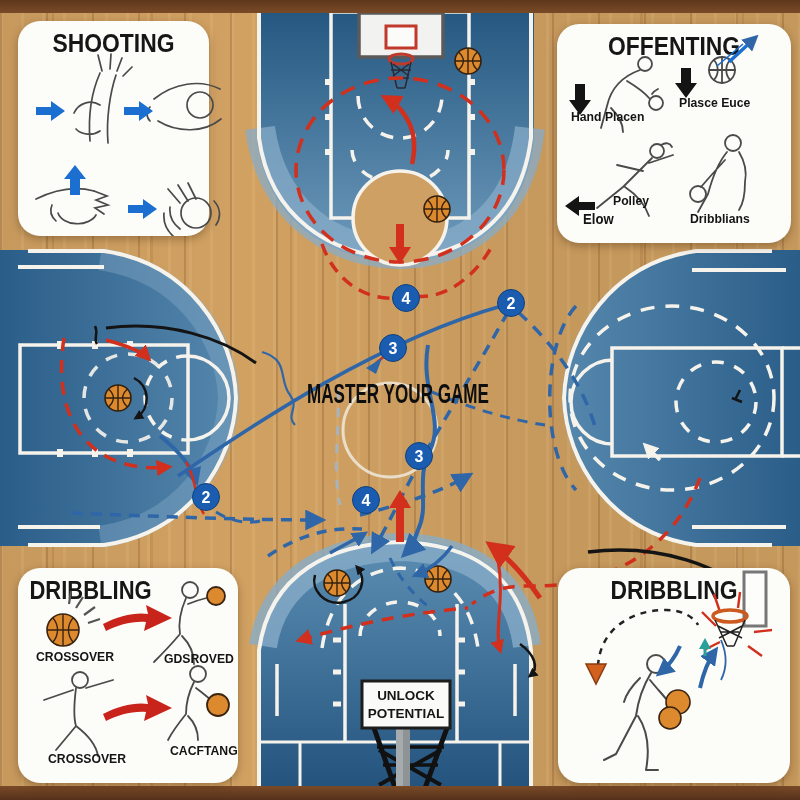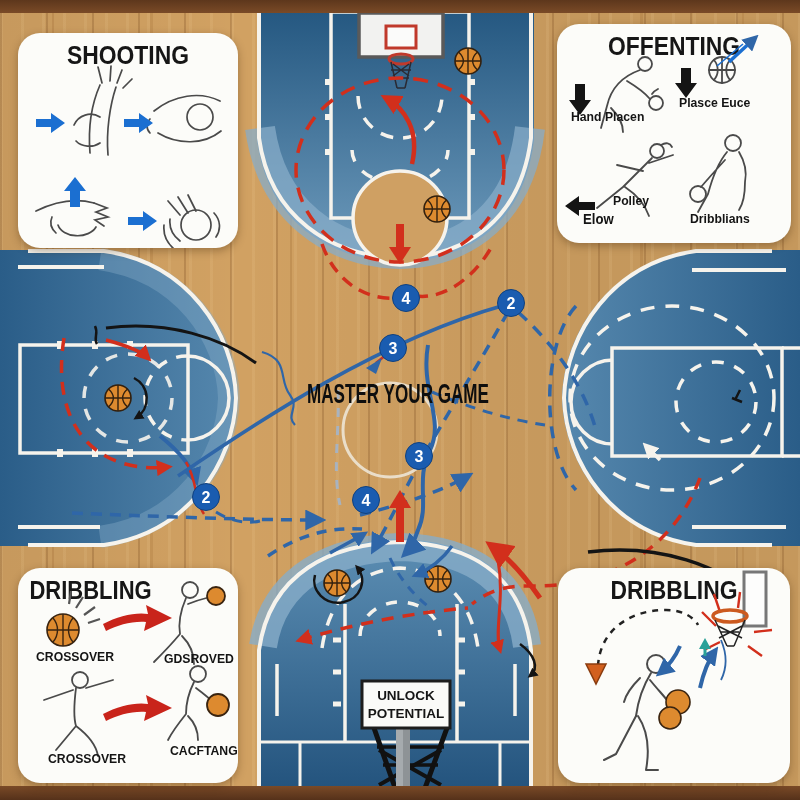--- a/index.html
+++ b/index.html
@@ -10,21 +10,21 @@
       repeating-linear-gradient(90deg, rgba(130,84,40,.30) 0 2px, rgba(0,0,0,0) 2px 46px),
       repeating-linear-gradient(90deg, rgba(255,228,178,.10) 0 3px, rgba(0,0,0,0) 3px 21px),
       linear-gradient(90deg, rgba(0,0,0,.05), rgba(0,0,0,0) 30%, rgba(0,0,0,.06) 72%);}
   .wood-strip{position:absolute;left:0;width:800px;background:linear-gradient(#5d371c,#7a4a27);}
   #strip-top{top:0;height:13px;}
   #strip-bottom{top:786px;height:14px;background:linear-gradient(#7a4a27,#55311a);}
   svg{display:block;}
   #scene{position:absolute;left:0;top:0;}
   .panel{position:absolute;background:#fcfcf9;border-radius:22px;
     box-shadow:0 3px 9px rgba(60,35,10,.35);}
-  #p-shooting{left:18px;top:21px;width:220px;height:215px;margin-top:12px;}
+  #p-shooting{left:18px;top:21px;width:191px;height:215px;}
   #p-offense{left:557px;top:24px;width:234px;height:219px;}
   #p-drib-left{left:18px;top:568px;width:220px;height:215px;}
   #p-drib-right{left:558px;top:568px;width:232px;height:215px;}
   .panel h2{margin:9px 0 0;text-align:center;font:700 26px/1.05 "Liberation Sans",sans-serif;
     color:#161616;letter-spacing:0;transform:scaleX(.88);}
   #p-drib-left h2{text-align:left;padding-left:13px;transform-origin:left;font-size:25px;}
   .panel .art{position:absolute;left:0;top:0;}
   .lbl{position:absolute;font:700 13px/1 "Liberation Sans",sans-serif;color:#141414;
     transform:scaleX(.94);transform-origin:left;white-space:nowrap;}
   .num circle{fill:#1a5cb0;stroke:#10417f;stroke-width:1;}

